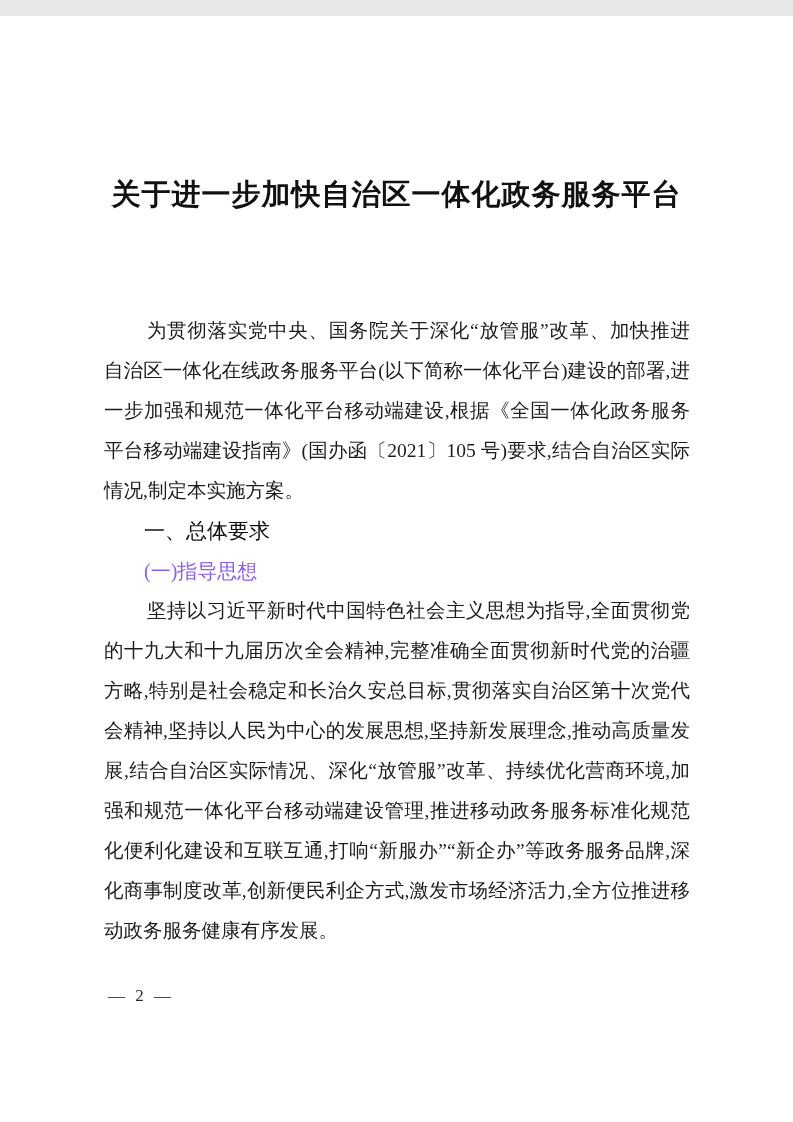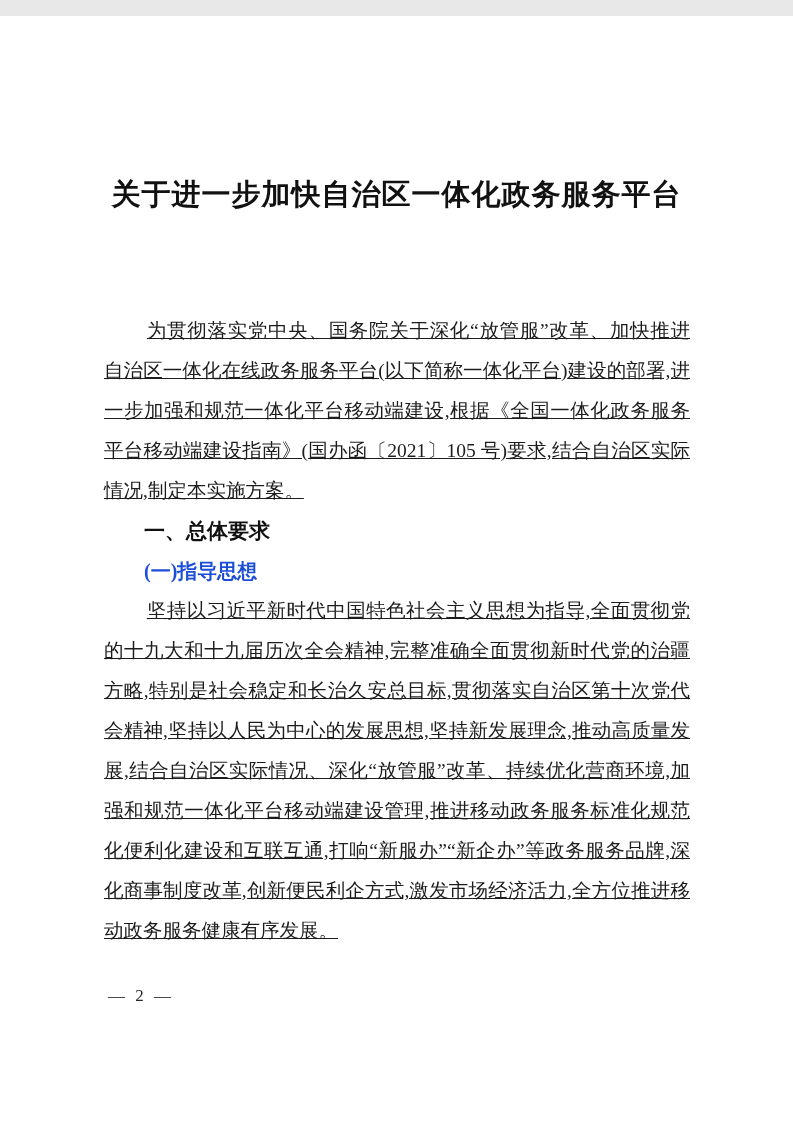--- a/index.html
+++ b/index.html
@@ -37,41 +37,40 @@
     font-size: 19.5px;
     line-height: 40px;
     text-align: justify;
     color: #1c1c1c;
   }
   .body-para {
     margin: 0;
     padding: 0;
     text-indent: 2.2em;
     font-weight: normal;
-    text-decoration: underline;
   }
   .section-heading {
     margin: 0;
     padding: 0;
     text-indent: 40px;
     font-family: "Liberation Sans", sans-serif;
-    font-weight: bold;
+    font-weight: normal;
     font-size: 21px;
     line-height: 40px;
     color: #111111;
   }
   .sub-heading {
     margin: 0;
     padding: 0;
     text-indent: 40px;
     font-family: "Liberation Serif", serif;
-    font-weight: bold;
+    font-weight: normal;
     font-size: 20px;
     line-height: 40px;
-    color: #1d4ed8;
+    color: #8b5cf6;
   }
   .page-number {
     position: absolute;
     left: 108px;
     top: 966px;
     font-size: 17px;
     line-height: 28px;
     letter-spacing: 3px;
     color: #2a2a2a;
   }

